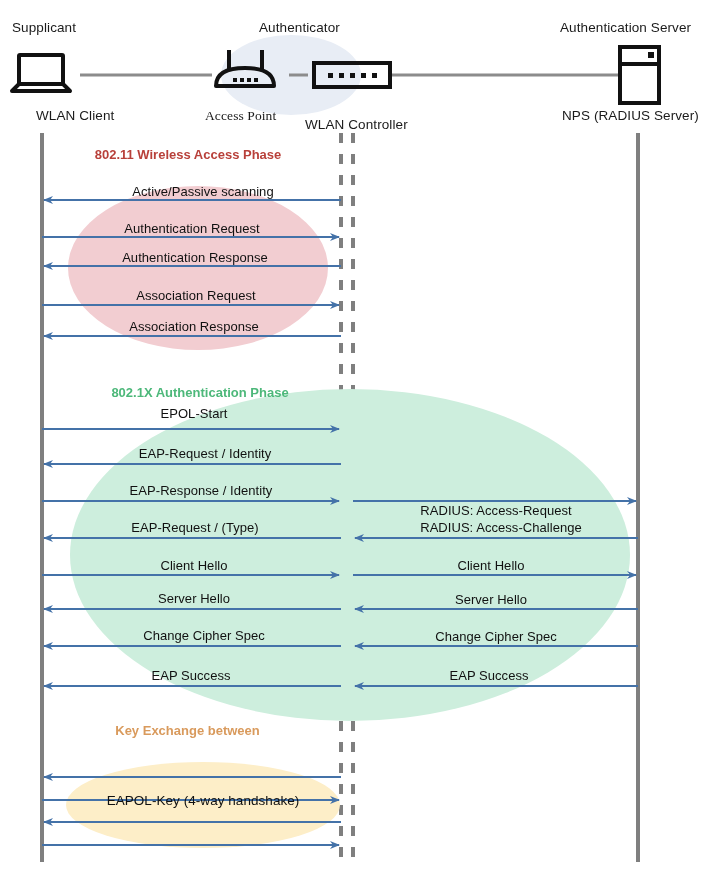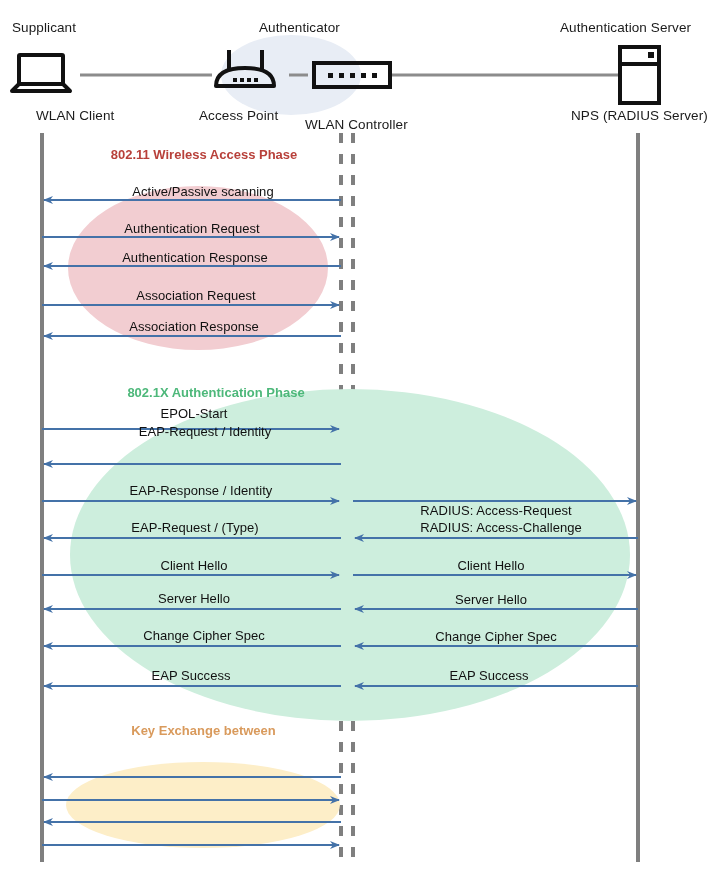--- a/index.html
+++ b/index.html
@@ -44,21 +44,20 @@
   }
 
   
   .phase-label {
     position: absolute;
     font-size: 13px;
     font-weight: bold;
     white-space: nowrap;
     text-align: center;
     line-height: 18px;
-    padding-left: 16px;
   }
 
   
   .msg-label {
     position: absolute;
     font-size: 13px;
     color: #111111;
     white-space: nowrap;
     text-align: center;
     transform: translateX(-50%);
@@ -163,43 +162,44 @@
       <line x1="341" y1="822" x2="44" y2="822" marker-end="url(#arrowL)"></line>
       <line x1="42" y1="845" x2="339" y2="845" marker-end="url(#arrowR)"></line>
     </g>
   </svg>
 
   <div class="actor-title" style="left:12px; top:20px;">Supplicant</div>
   <div class="actor-title" style="left:259px; top:20px;">Authenticator</div>
   <div class="actor-title" style="left:560px; top:20px;">Authentication Server</div>
 
   <div class="actor-sublabel" style="left:8px; top:108px;margin-left:28px;">WLAN Client</div>
-  <div class="actor-sublabel" style="left:199px; top:108px;">Access Point</div>
+  <div class="actor-sublabel" style="left:205px; top:108px;font-family:Liberation Serif, serif;">Access Point</div>
   <div class="actor-sublabel" style="left:305px; top:108px;margin-top:9px;">WLAN Controller</div>
-  <div class="actor-sublabel" style="left:562px; top:108px;margin-left:9px;">NPS (RADIUS Server)</div>
+  <div class="actor-sublabel" style="left:562px; top:108px;">NPS (RADIUS Server)</div>
 
   <div class="phase-label" style="left:0px; top:146px; width:376px; color:#b8403a;">802.11 Wireless Access Phase</div>
   <div class="phase-label" style="left:0px; top:384px; width:400px; color:#4db87a;">802.1X Authentication Phase</div>
   <div class="phase-label" style="left:0px; top:722px; width:375px; color:#d99a5c;">Key Exchange between</div>
 
   <div class="msg-label" style="left:203px; top:184px;">Active/Passive scanning</div>
   <div class="msg-label" style="left:192px; top:221px;">Authentication Request</div>
   <div class="msg-label" style="left:195px; top:250px;">Authentication Response</div>
   <div class="msg-label" style="left:196px; top:288px;">Association Request</div>
   <div class="msg-label" style="left:194px; top:319px;">Association Response</div>
 
   <div class="msg-label" style="left:194px; top:406px;">EPOL-Start</div>
-  <div class="msg-label" style="left:205px; top:424px;">EAP-Request / Identity</div>
+  <div class="msg-label" style="left:205px; top:446px;">EAP-Request / Identity</div>
   <div class="msg-label" style="left:201px; top:483px;">EAP-Response / Identity</div>
   <div class="msg-label" style="left:195px; top:520px;">EAP-Request / (Type)</div>
   <div class="msg-label" style="left:194px; top:558px;">Client Hello</div>
   <div class="msg-label" style="left:194px; top:591px;">Server Hello</div>
   <div class="msg-label" style="left:204px; top:628px;">Change Cipher Spec</div>
   <div class="msg-label" style="left:191px; top:668px;">EAP Success</div>
 
+  <div class="msg-label" style="left:203px; top:793px; font-size:13.5px;">EAPOL-Key (4-way handshake)</div>
 
   <div class="msg-label" style="left:496px; top:483px;margin-top:20px;">RADIUS: Access-Request</div>
   <div class="msg-label" style="left:501px; top:520px;">RADIUS: Access-Challenge</div>
   <div class="msg-label" style="left:491px; top:558px;">Client Hello</div>
   <div class="msg-label" style="left:491px; top:592px;">Server Hello</div>
   <div class="msg-label" style="left:496px; top:629px;">Change Cipher Spec</div>
   <div class="msg-label" style="left:489px; top:668px;">EAP Success</div>
 
 </div>
 

